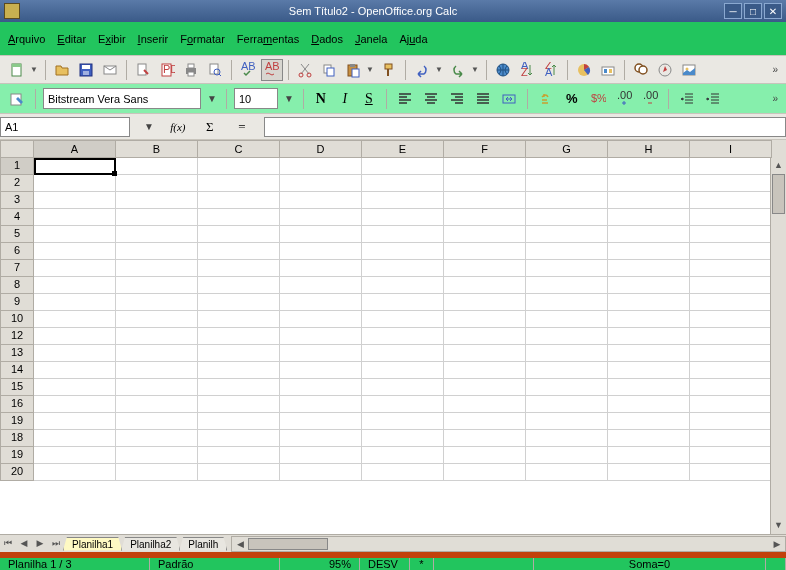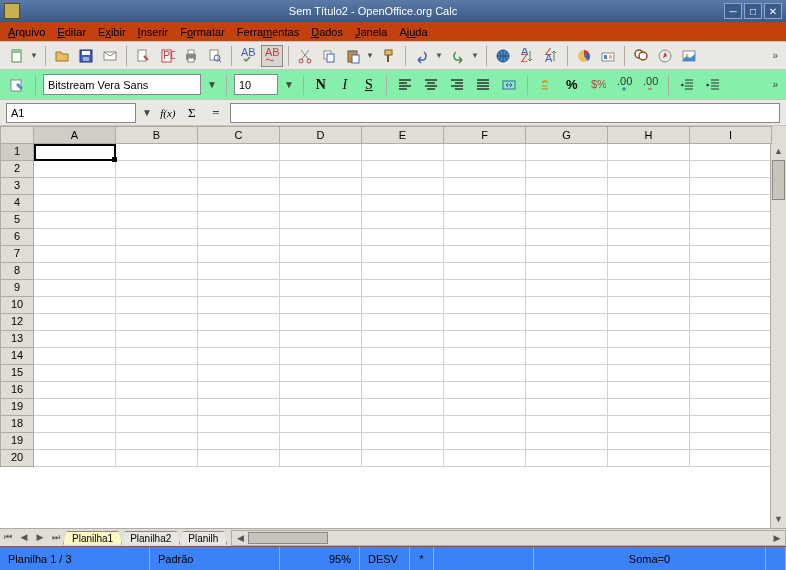--- a/index.html
+++ b/index.html
@@ -1,33 +1,33 @@
 <!DOCTYPE html>
 <html><head>
 <meta charset="utf-8">
 <style>
 *{box-sizing:border-box;margin:0;padding:0;font-family:Arial,sans-serif;font-size:11px}
 body{background:#eae8e3;width:786px;height:570px;overflow:hidden;display:flex;flex-direction:column}
 .titlebar{background:linear-gradient(#5a7aa8,#3a5a88);height:22px;display:flex;align-items:center;color:#fff;font-weight:normal;padding:0 4px}
 .titlebar .app-icon{width:16px;height:16px;background:#c8b050;border:1px solid #5a4a20;margin-right:4px}
 .titlebar .title{flex:1;text-align:center}
 .titlebar .winbtn{width:18px;height:16px;background:#3a5a88;border:1px solid #8aa8d0;margin-left:2px;display:flex;align-items:center;justify-content:center;color:#fff;font-size:10px;cursor:pointer}
-.menubar{background:#c2410c;height:20px;display:flex;align-items:center;padding:0 8px;gap:12px;border-bottom:1px solid #c8c4bc}
+.menubar{background:#22c55e;height:34px;display:flex;align-items:center;padding:0 8px;gap:12px;border-bottom:1px solid #c8c4bc}
 .menubar .mitem{cursor:pointer}
 .menubar .mitem u{text-decoration:underline}
 .toolbar{background:#eae8e3;height:28px;display:flex;align-items:center;padding:0 6px;gap:2px;border-bottom:1px solid #c8c4bc}
 .tbtn{width:22px;height:22px;display:flex;align-items:center;justify-content:center;cursor:pointer;border:1px solid transparent}
 .tbtn svg{width:16px;height:16px}
 .tsep{width:1px;height:20px;background:#b0aca4;margin:0 3px}
 .drop{width:10px;font-size:8px;color:#555}
 .toolbar2{background:#86efac;height:30px;display:flex;align-items:center;padding:0 6px;gap:4px;border-bottom:1px solid #c8c4bc}
 .fontname{width:158px;height:21px;border:1px solid #888;background:#fff;padding:0 4px;display:flex;align-items:center}
 .fontsize{width:44px;height:21px;border:1px solid #888;background:#fff;padding:0 4px;display:flex;align-items:center}
 .fmtbtn{width:20px;height:20px;display:flex;align-items:center;justify-content:center;cursor:pointer;font-family:serif}
-.namebox-row{background:#eae8e3;height:26px;display:flex;align-items:center;padding:0 6px;gap:4px;border-bottom:1px solid #c8c4bc}
+.namebox-row{background:#eae8e3;height:26px;display:flex;align-items:center;padding:0 0;gap:12px;border-bottom:1px solid #c8c4bc}
 .namebox{width:130px;height:20px;border:1px solid #888;background:#fff;padding:0 4px;display:flex;align-items:center}
 .formula-input{flex:1;height:20px;border:1px solid #888;background:#fff}
 .grid-area{flex:1;display:flex;flex-direction:column;background:#fff;overflow:hidden;position:relative}
 .colhdr-row{display:flex;height:18px;background:#e0ddd6}
 .corner{width:34px;height:18px;background:#e0ddd6;border:1px solid #b0aca4}
 .colhdr{width:82px;height:18px;background:#e0ddd6;border:1px solid #b0aca4;border-left:none;text-align:center;line-height:16px;cursor:pointer}
 .colhdr.sel{background:#d0cdc6}
 .rows{flex:1;overflow:hidden}
 .row{display:flex;height:17px}
 .rowhdr{width:34px;height:17px;background:#e0ddd6;border:1px solid #b0aca4;border-top:none;text-align:center;line-height:15px;cursor:pointer}
@@ -37,21 +37,21 @@
 .cell.active::after{content:"";position:absolute;right:-3px;bottom:-3px;width:5px;height:5px;background:#000}
 .vscroll{position:absolute;right:0;top:18px;bottom:0;width:16px;background:#e0ddd6;border-left:1px solid #b0aca4}
 .vscroll .thumb{position:absolute;top:16px;left:1px;right:1px;height:40px;background:#c8c4bc;border:1px solid #888}
 .vscroll .arr{height:16px;text-align:center;line-height:14px;color:#555;font-size:9px}
 .tabs-row{height:18px;display:flex;align-items:center;background:#e0ddd6;border-top:1px solid #b0aca4}
 .tabnav{width:16px;height:16px;text-align:center;line-height:14px;cursor:pointer;color:#555;font-size:9px}
 .stab{padding:1px 8px;background:#e8e6e0;border:1px solid #888;border-bottom:none;margin-left:-1px;cursor:pointer;font-size:10px;clip-path:polygon(4px 0,calc(100% - 4px) 0,100% 100%,0 100%)}
 .stab.active{background:#fef9c3;font-weight:normal}
 .hscroll-track{flex:1;height:16px;background:#e0ddd6;border:1px solid #b0aca4;margin-left:4px;position:relative}
 .hscroll-track .thumb{position:absolute;left:16px;top:1px;bottom:1px;width:80px;background:#c8c4bc;border:1px solid #888}
-.statusbar{height:24px;display:flex;align-items:center;background:#3b82f6;border-top:1px solid #c2410c;font-size:11px}
+.statusbar{height:18px;display:flex;align-items:center;background:#22c55e;border-top:6px solid #c2410c;font-size:11px}
 .statusbar .seg{border-right:1px solid #b0aca4;padding:0 8px;height:100%;display:flex;align-items:center}
 .chevron{font-size:10px;color:#444;padding:0 2px}
 .expand{margin-left:auto}
 </style>
 </head>
 <body>
 
 <div class="titlebar">
   <div class="app-icon"></div>
   <div class="title">Sem Título2 - OpenOffice.org Calc</div>

